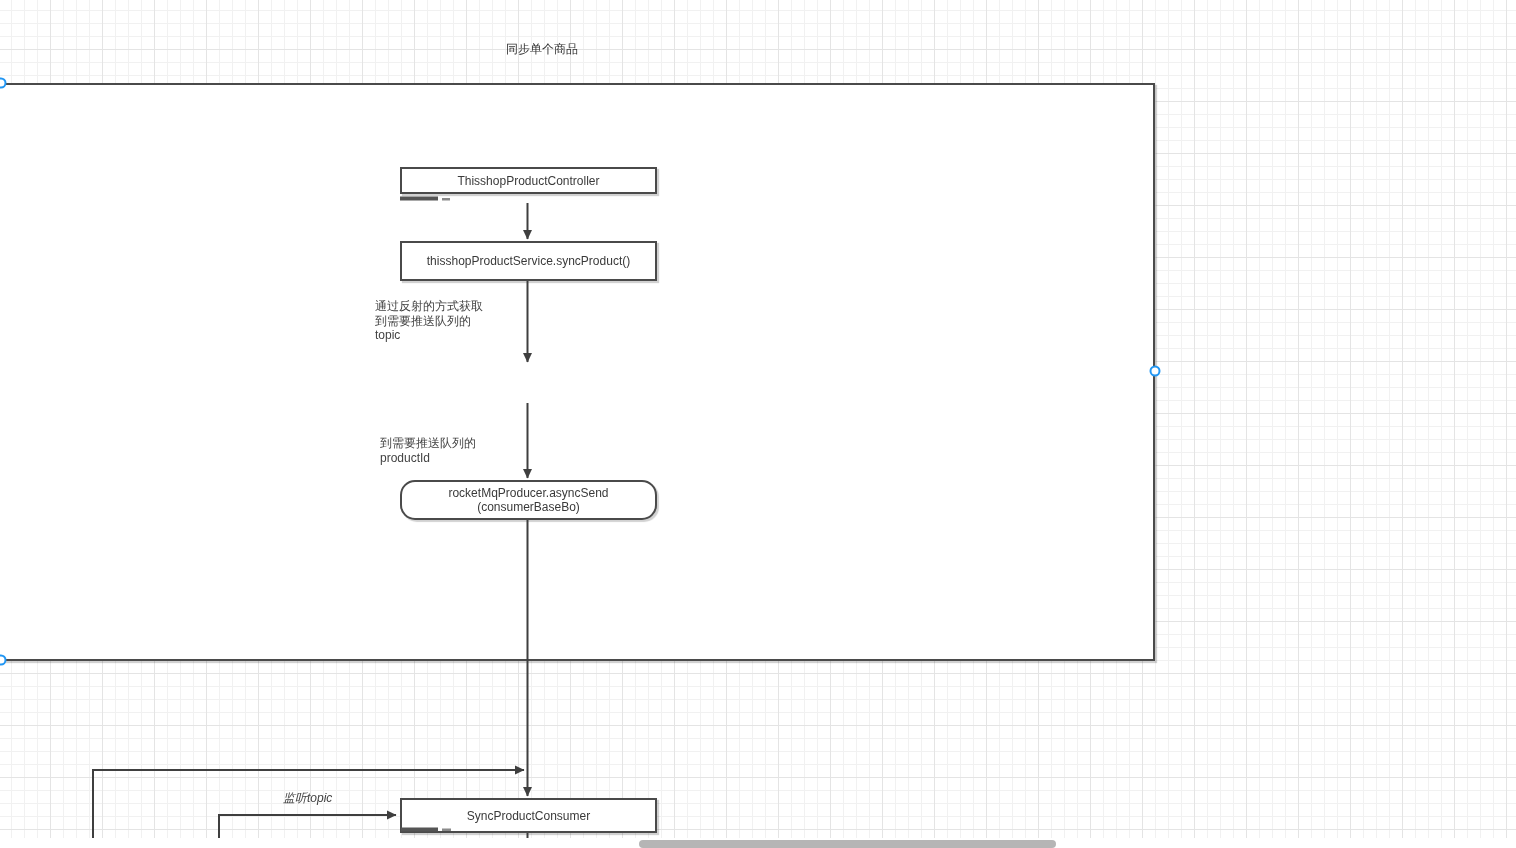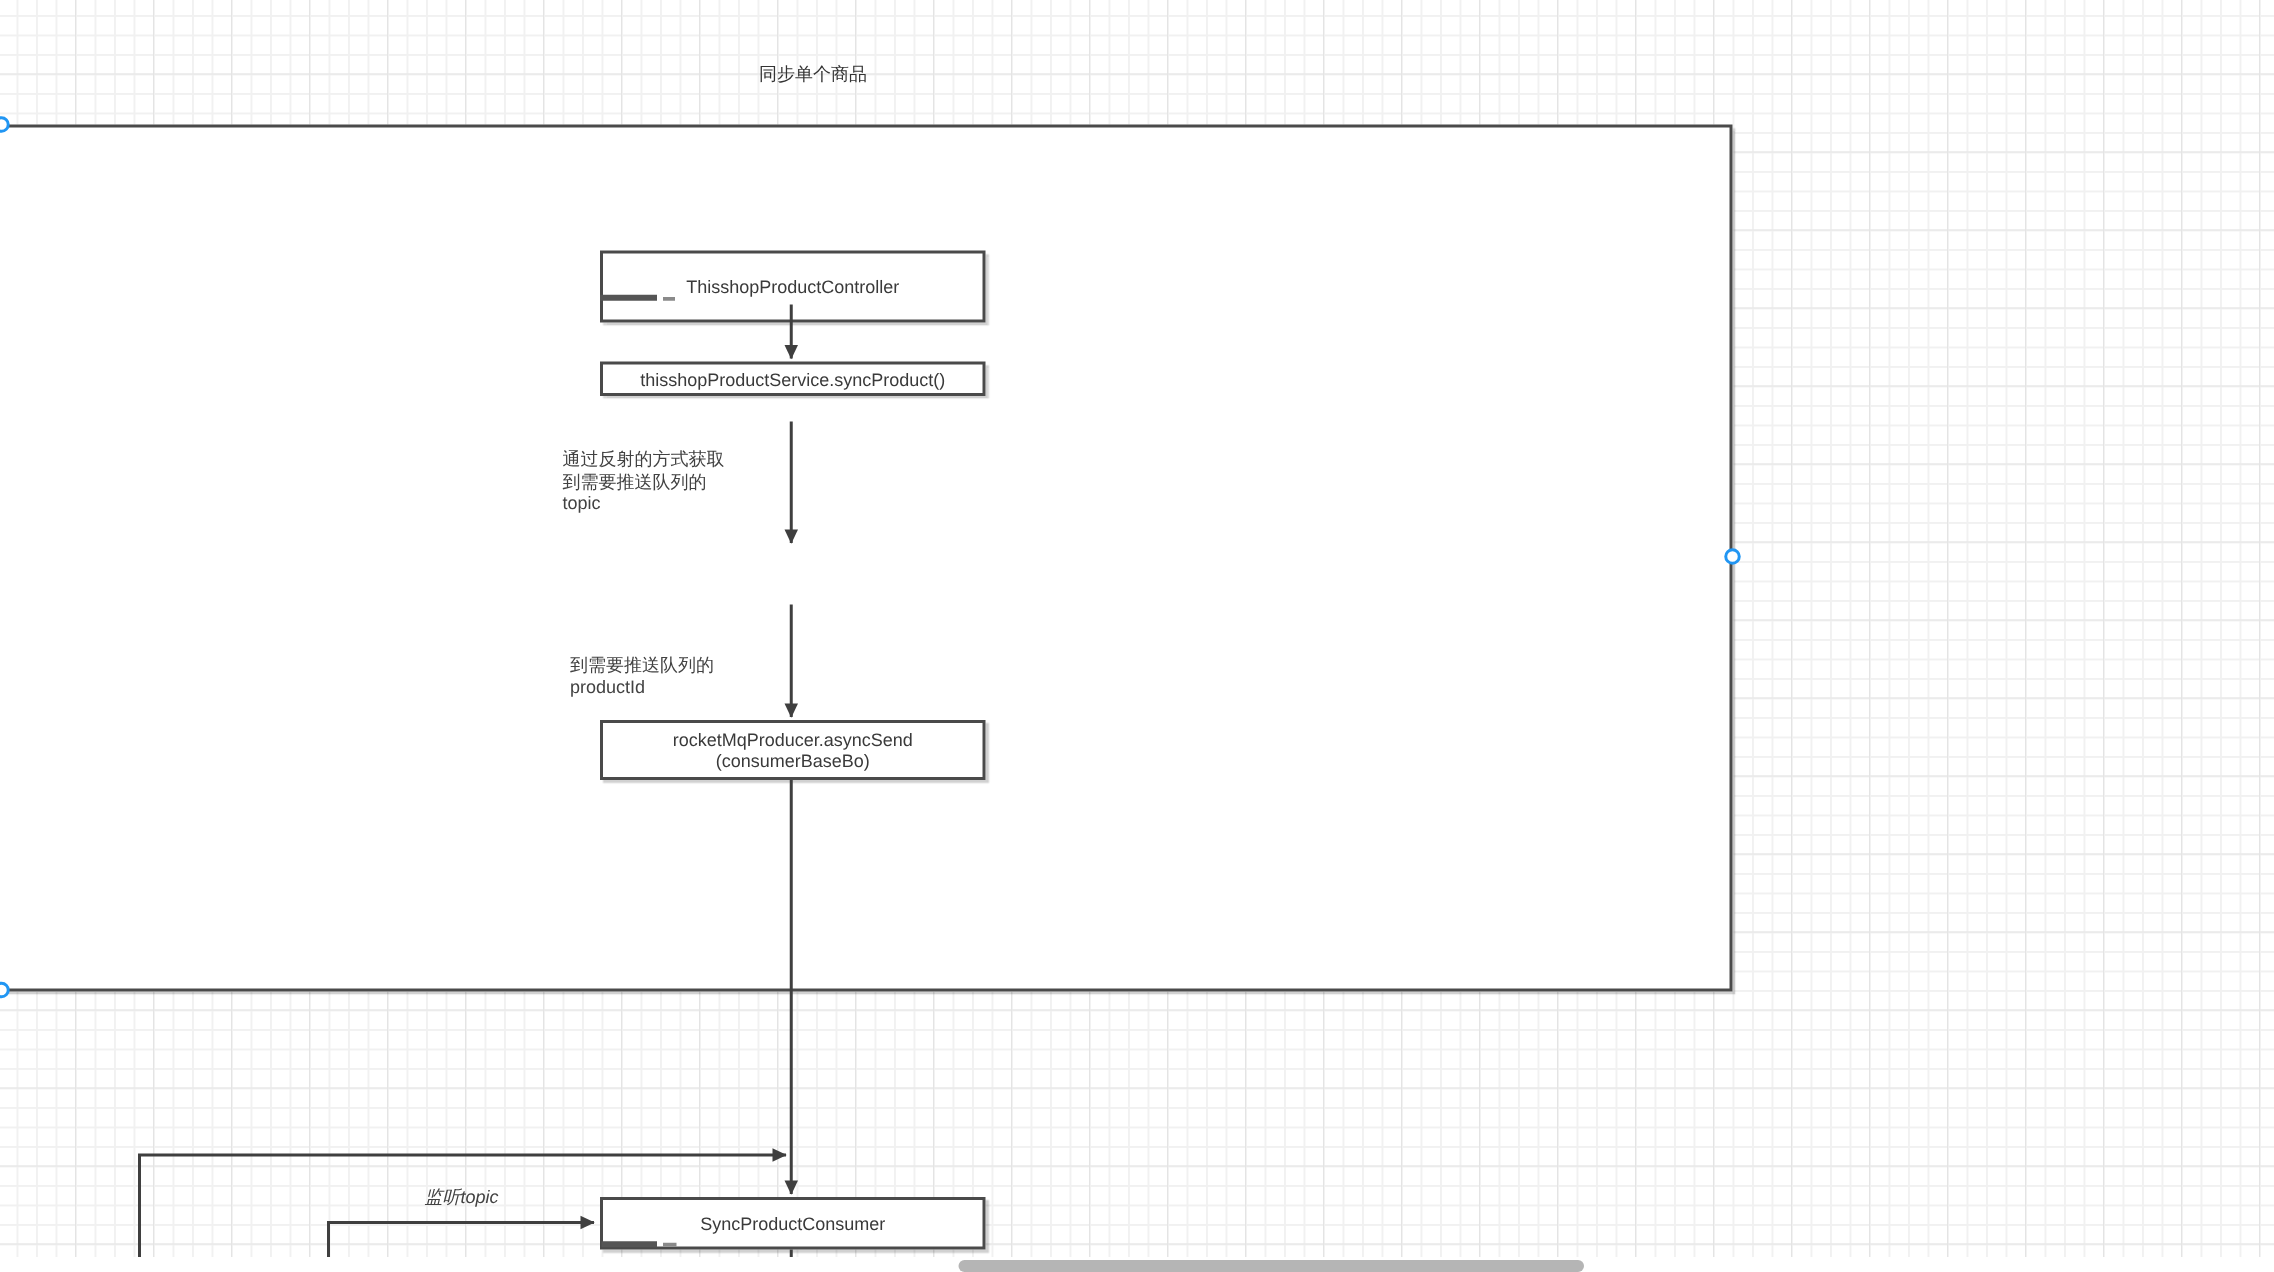--- a/index.html
+++ b/index.html
@@ -14,24 +14,24 @@
     background-position:-2px -3px;}
   .title{position:absolute;left:402px;top:41px;width:280px;text-align:center;
     font-size:12px;font-weight:400;color:#333;}
   .container-shape{position:absolute;left:-3px;top:83px;width:1158px;height:578px;
     box-sizing:border-box;background:#fff;border:2px solid #4a4a4a;
     box-shadow:2px 2px 1px rgba(0,0,0,0.18);}
   .node{position:absolute;left:400px;width:257px;box-sizing:border-box;
     background:#fff;border:2px solid #4a4a4a;box-shadow:2px 2px 1px rgba(0,0,0,0.18);
     display:flex;align-items:center;justify-content:center;text-align:center;
     font-size:12px;color:#3a3a3a;white-space:pre-line;line-height:14px;z-index:3;}
-  .n1{top:167px;height:48px;}
-  .n2{top:241px;height:23px;}
+  .n1{top:167px;height:27px;}
+  .n2{top:241px;height:40px;}
   .n3{top:364px;height:39px;}
-  .n4{top:480px;height:40px;}
+  .n4{top:480px;height:40px;border-radius:15px;}
   .n5{top:798px;height:35px;}
   .edge-label{position:absolute;font-size:12px;color:#424242;
     white-space:pre-line;line-height:14.5px;z-index:4;}
   .lbl-reflection{left:375px;top:299px;width:160px;}
   .lbl-assemble{left:380px;top:436px;width:160px;}
   .lbl-listen{left:283px;top:791px;width:80px;text-align:left;font-style:italic;}
   svg.connectors{position:absolute;left:0;top:0;width:1516px;height:848px;z-index:5;pointer-events:none;}
   .scroll-track{position:absolute;left:0;top:838px;width:1516px;height:10px;background:#fff;z-index:6;}
   .scroll-thumb{position:absolute;left:639px;top:2px;width:417px;height:8px;
     background:#b5b5b5;border-radius:4px;}

